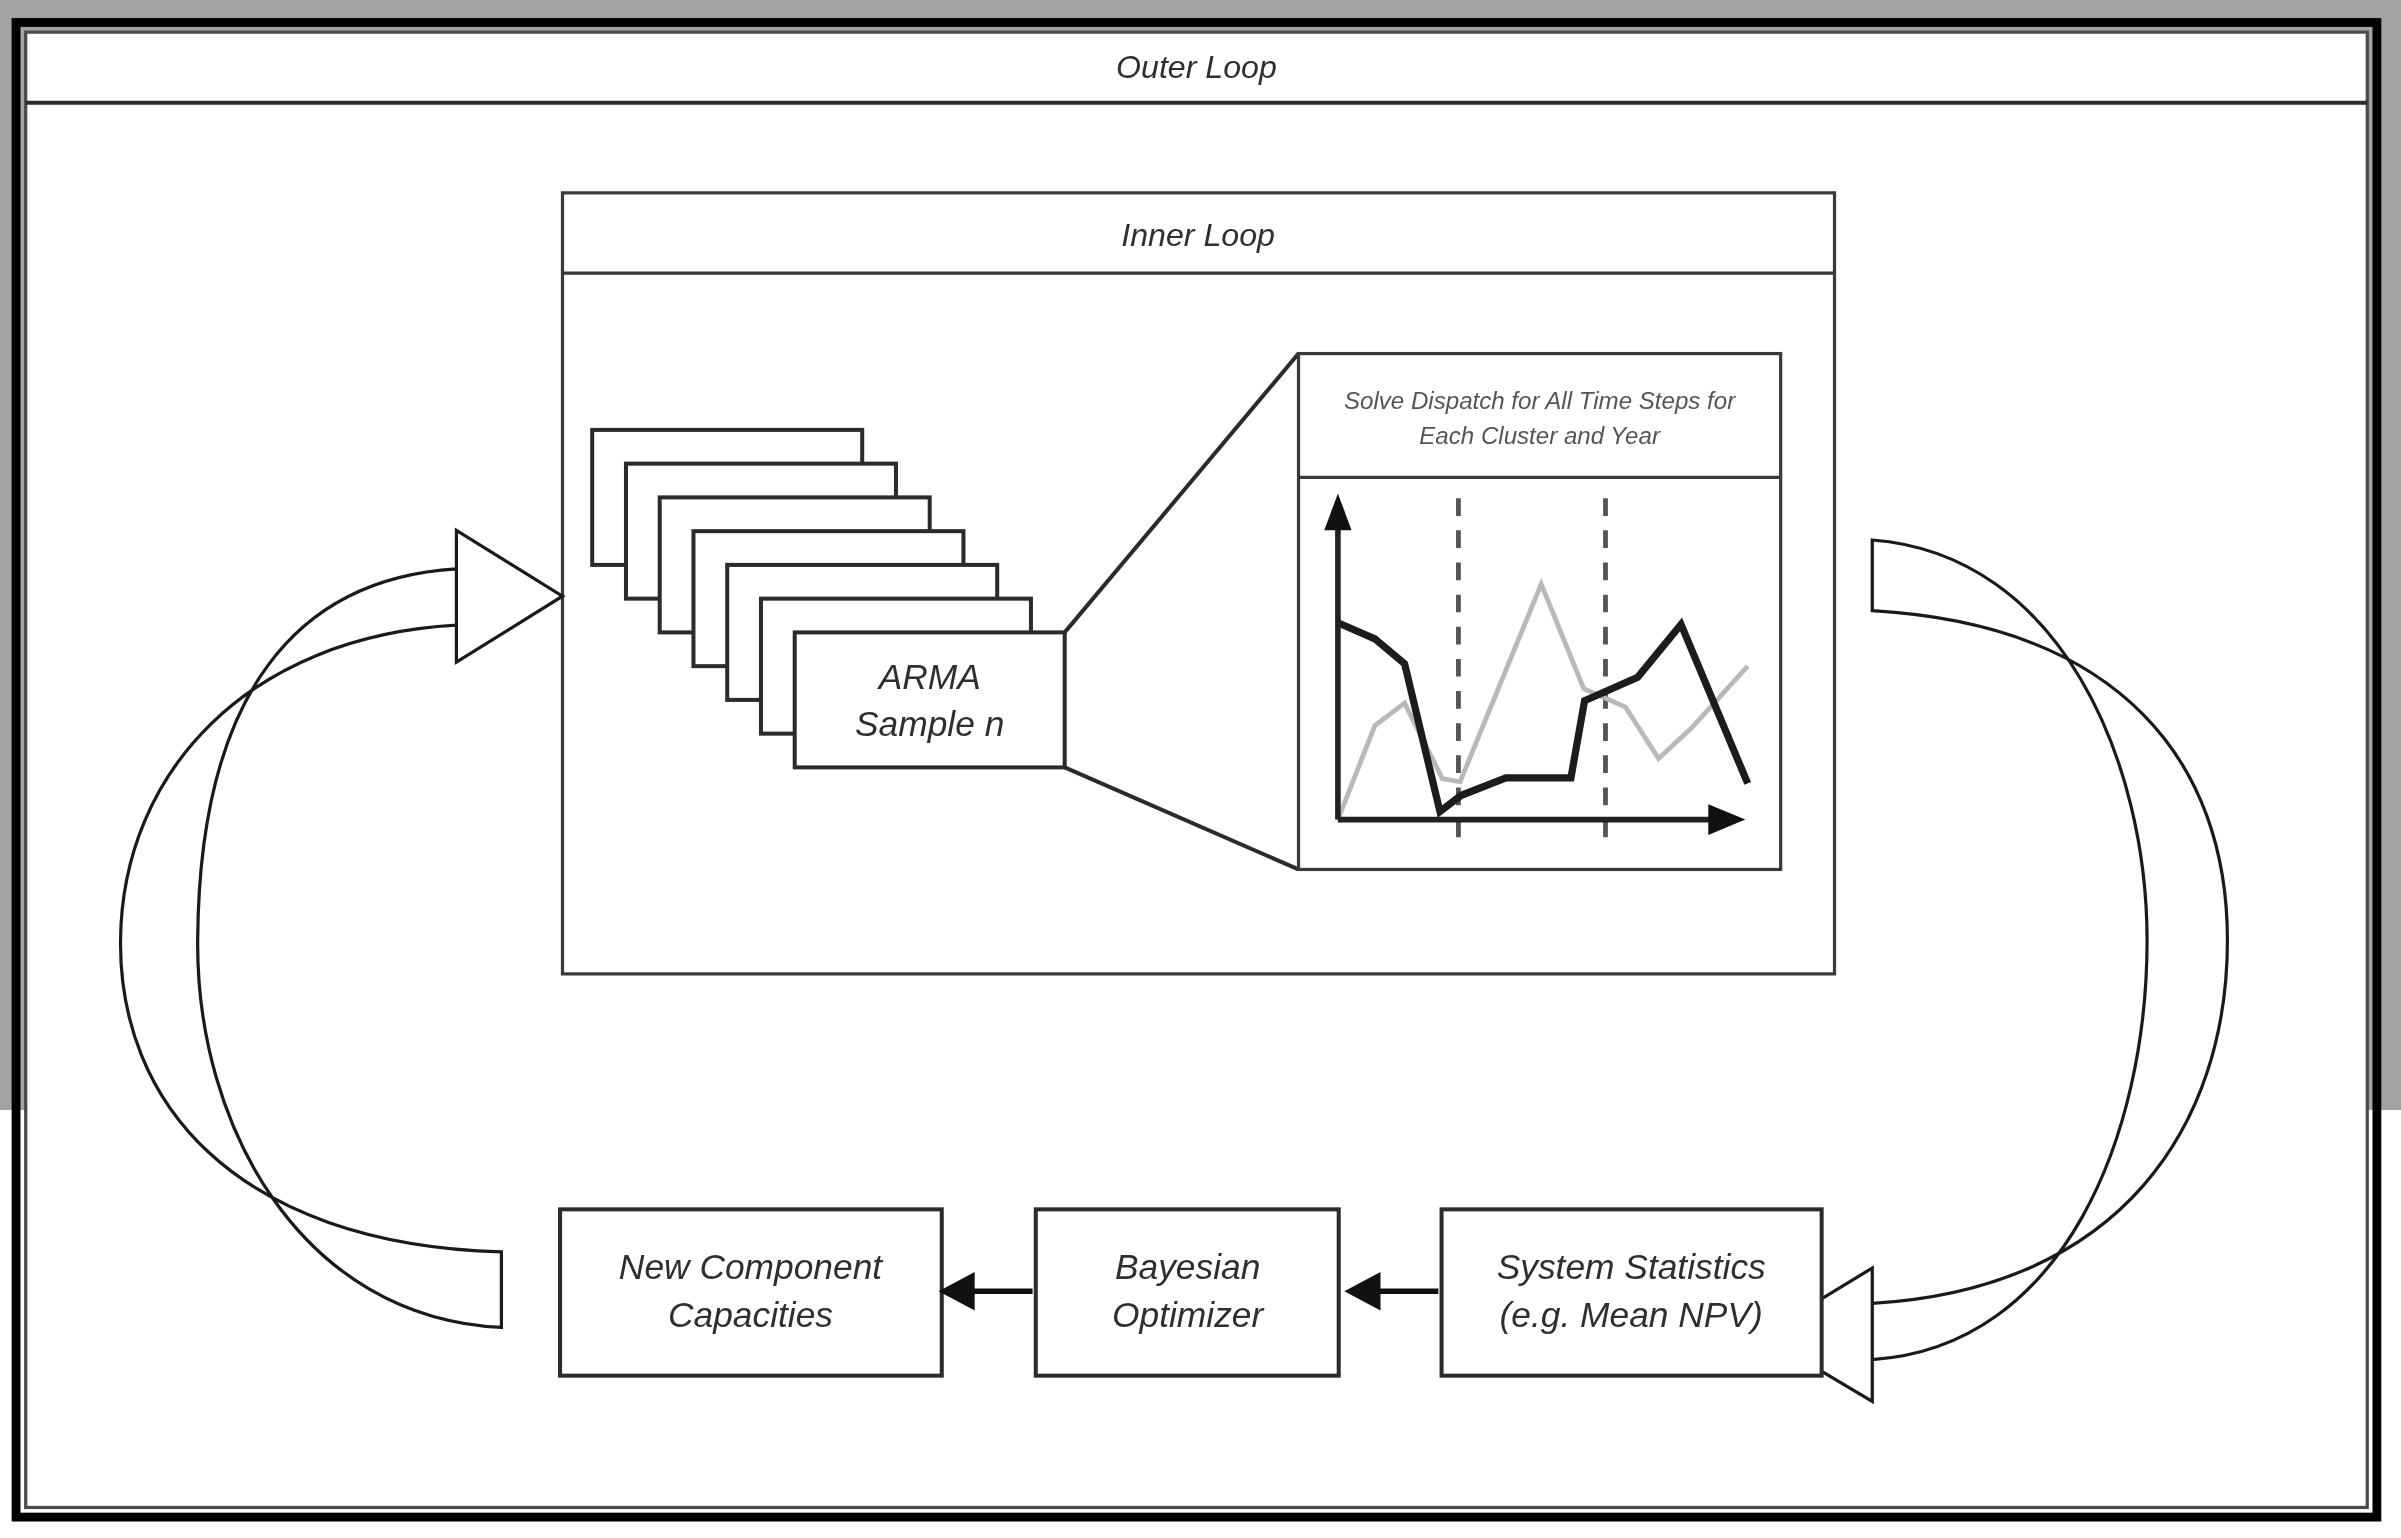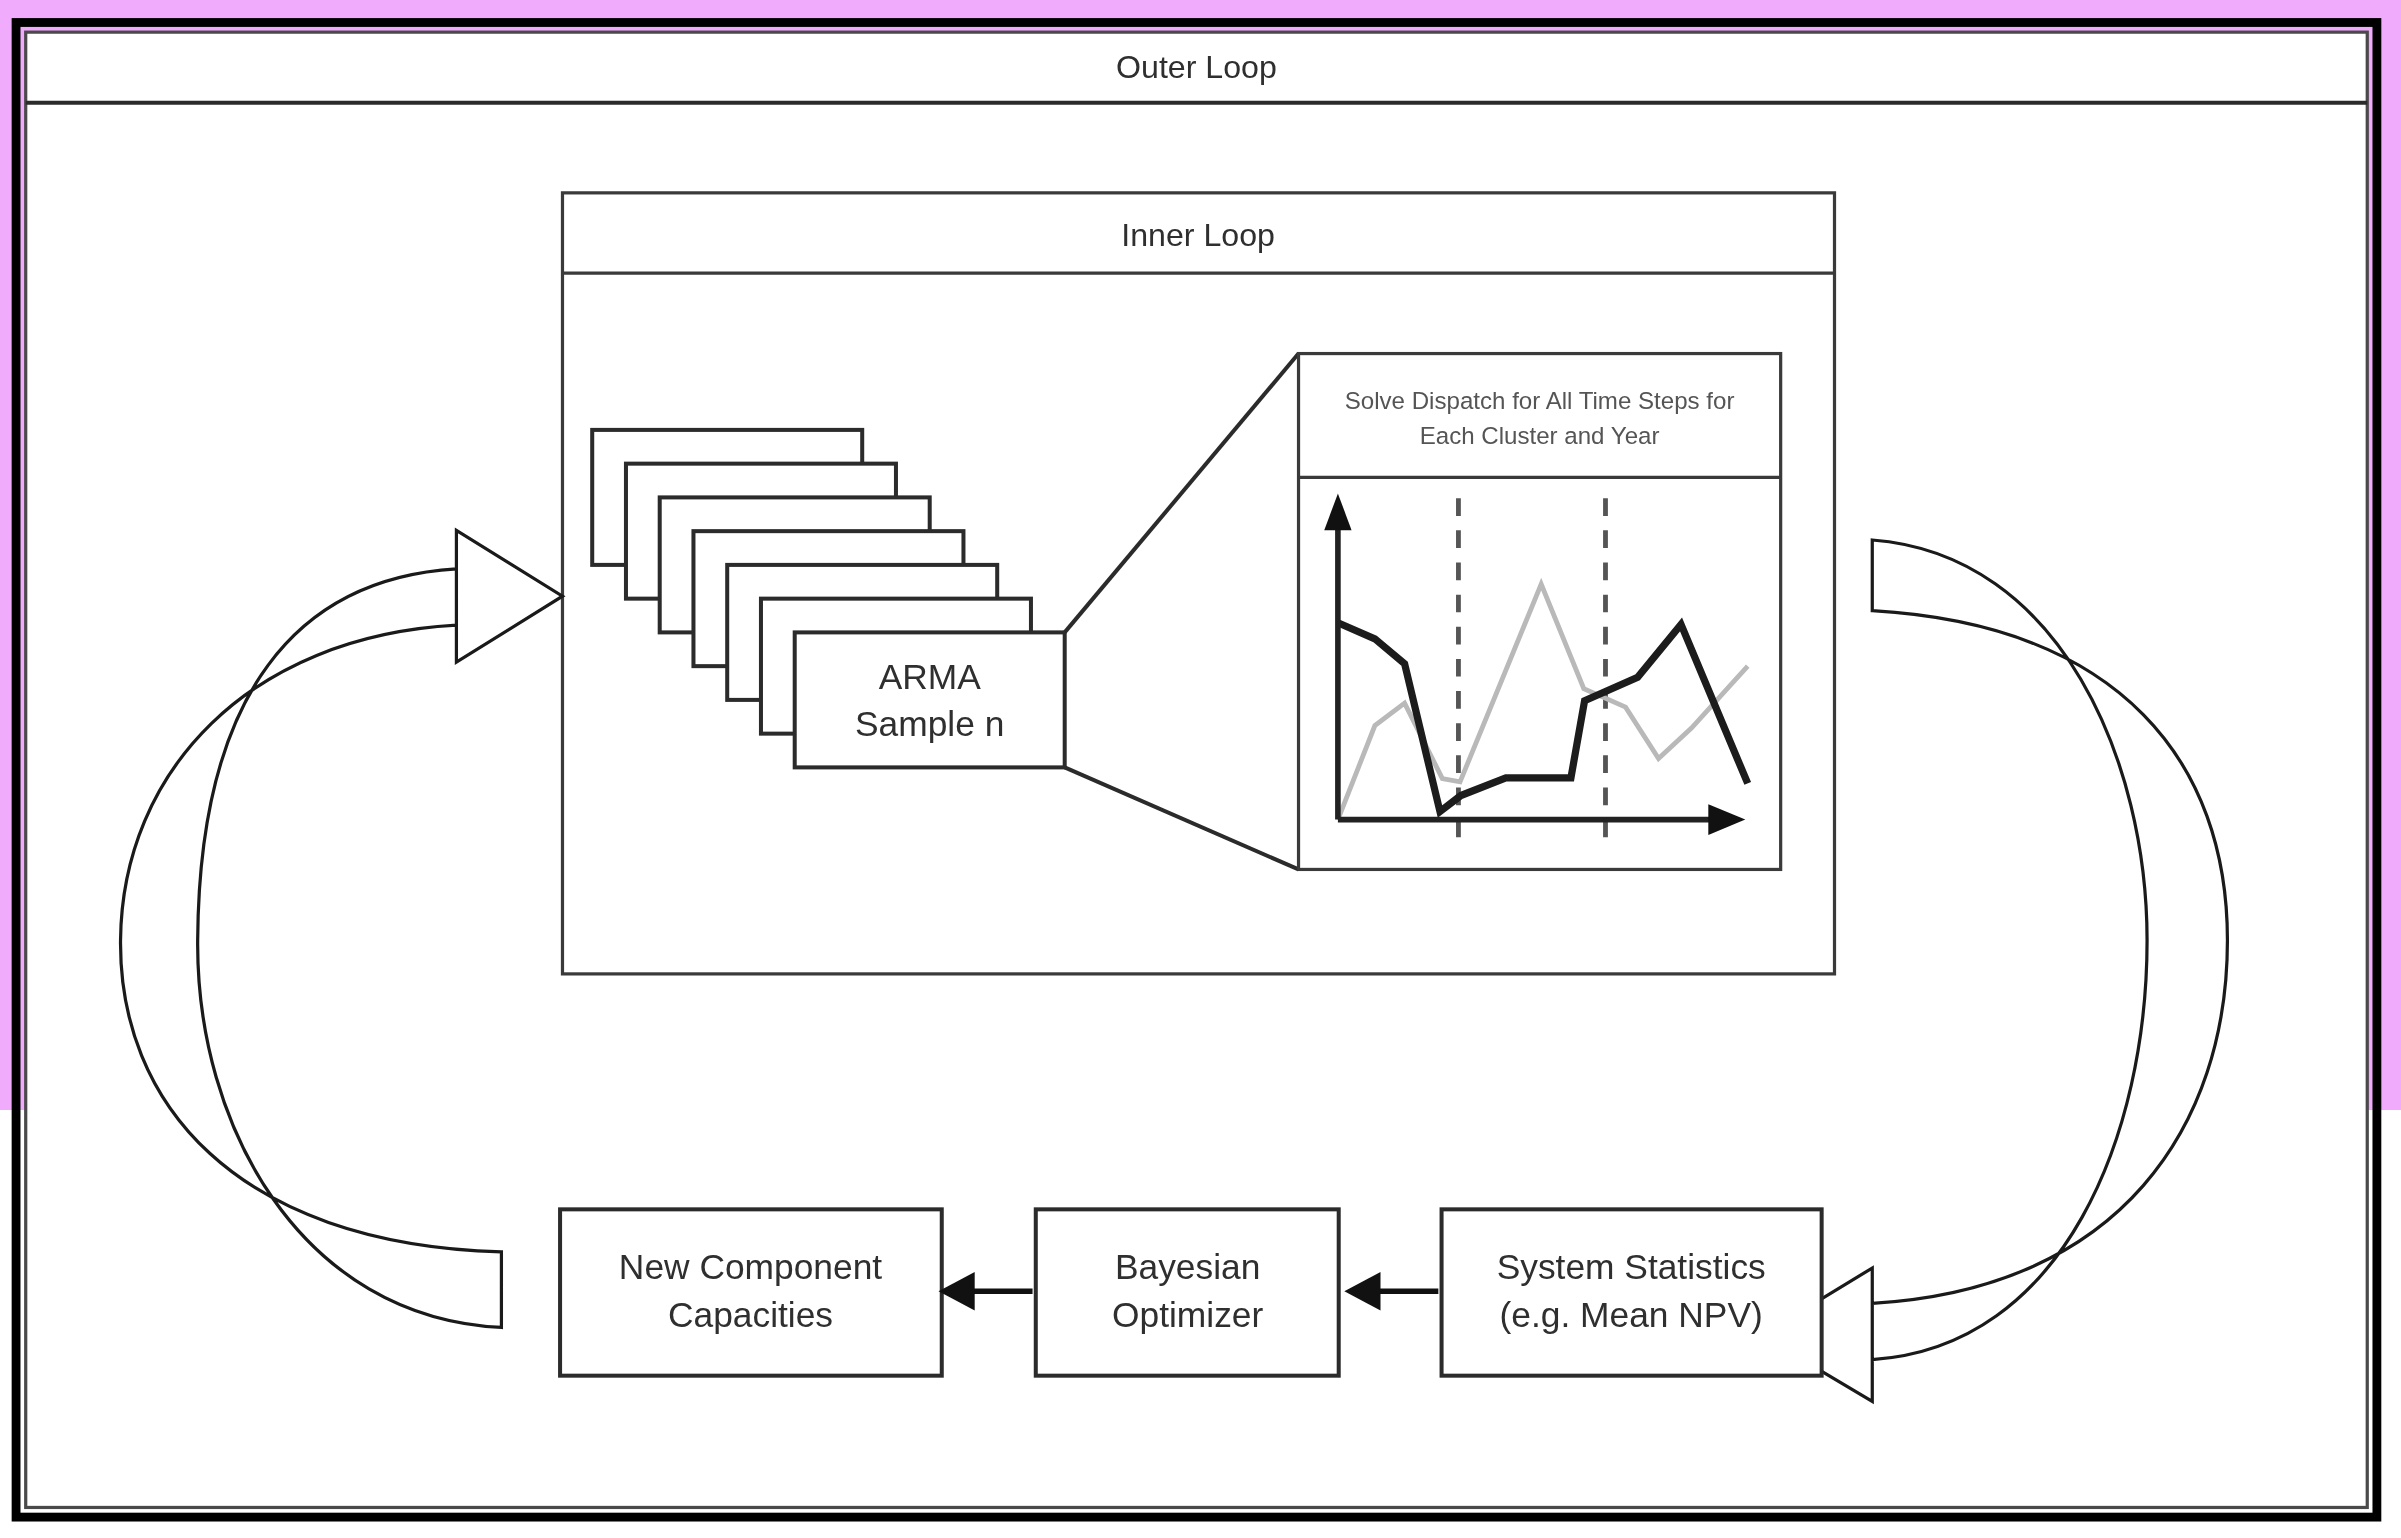--- a/index.html
+++ b/index.html
@@ -1,17 +1,17 @@
 <!DOCTYPE html>
 <html style="font-size:13px"><head>
 <meta charset="utf-8">
 <style>
   html,body{margin:0;padding:0;background:#ffffff;}
   body{width:2401px;height:1538px;font-family:"Liberation Sans",sans-serif;overflow:hidden;}
-  #stage{position:relative;width:2401px;height:1110px;background:#f0abfc;}
+  #stage{position:relative;width:2401px;height:1110px;background:#a3a3a3;font-style:italic;}
   svg.diagram{display:block;width:2401px;height:1538px;}
   .box-fill{fill:#ffffff;stroke:#2b2b2b;stroke-width:5;}
   .box-fill-thin{fill:#ffffff;stroke:#3a3a3a;stroke-width:4;}
   .frame-outer{fill:none;stroke:#000000;stroke-width:11;}
   .frame-inner{fill:#ffffff;stroke:#4a4a4a;stroke-width:4;}
   .divider{stroke:#2b2b2b;stroke-width:5;}
   .divider-thin{stroke:#3a3a3a;stroke-width:4;}
   .arrow-outline{fill:#ffffff;stroke:#1a1a1a;stroke-width:4;stroke-linejoin:miter;}
   .cone{stroke:#2b2b2b;stroke-width:5;fill:none;}
   .axis{stroke:#222222;stroke-width:7;fill:none;}

